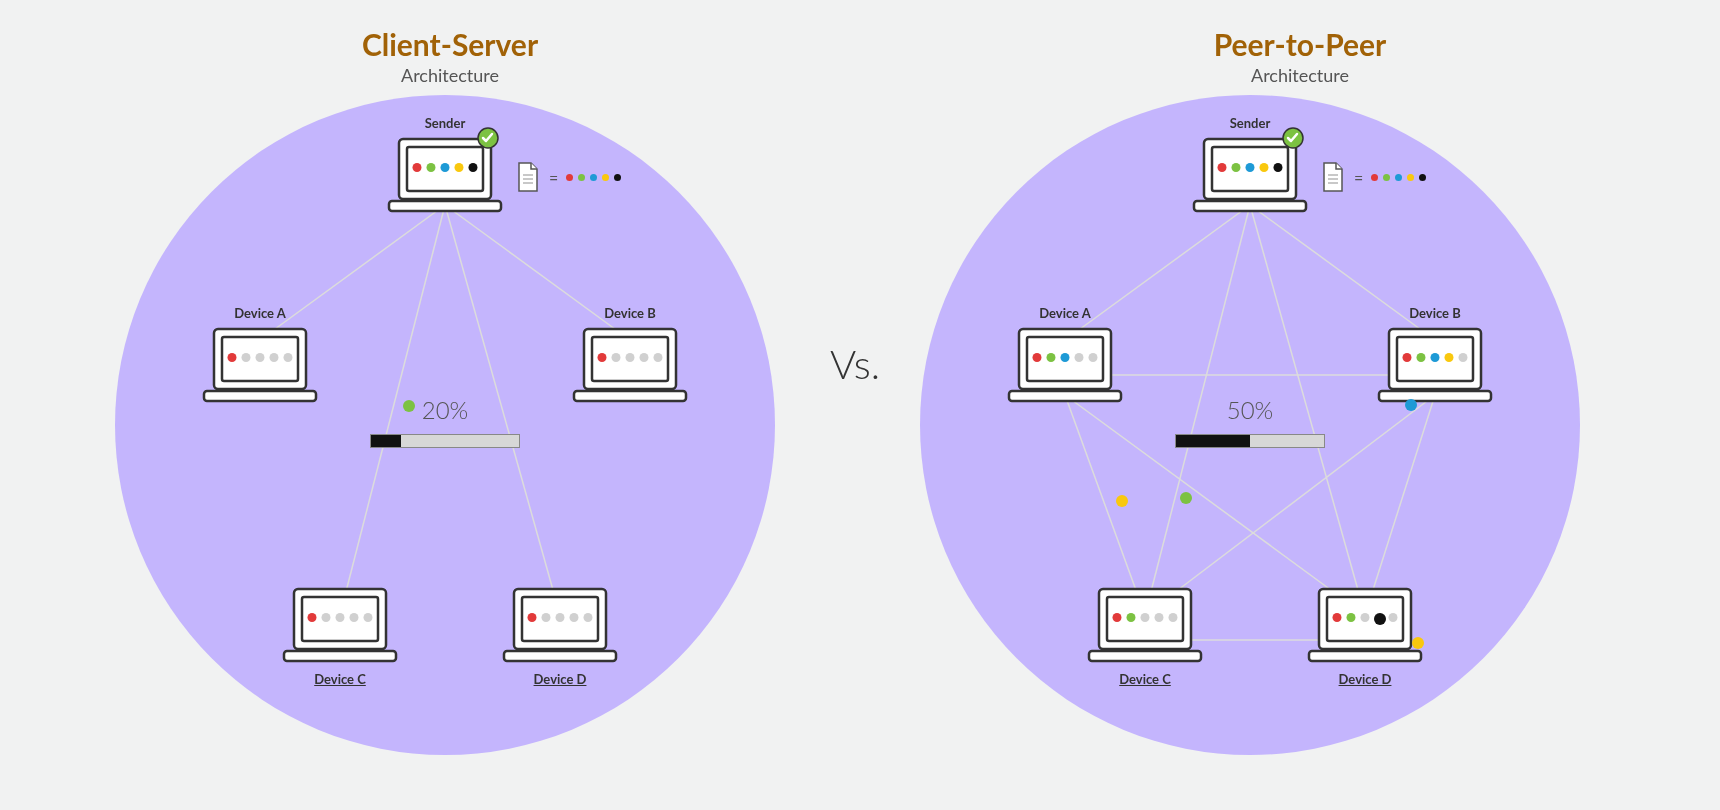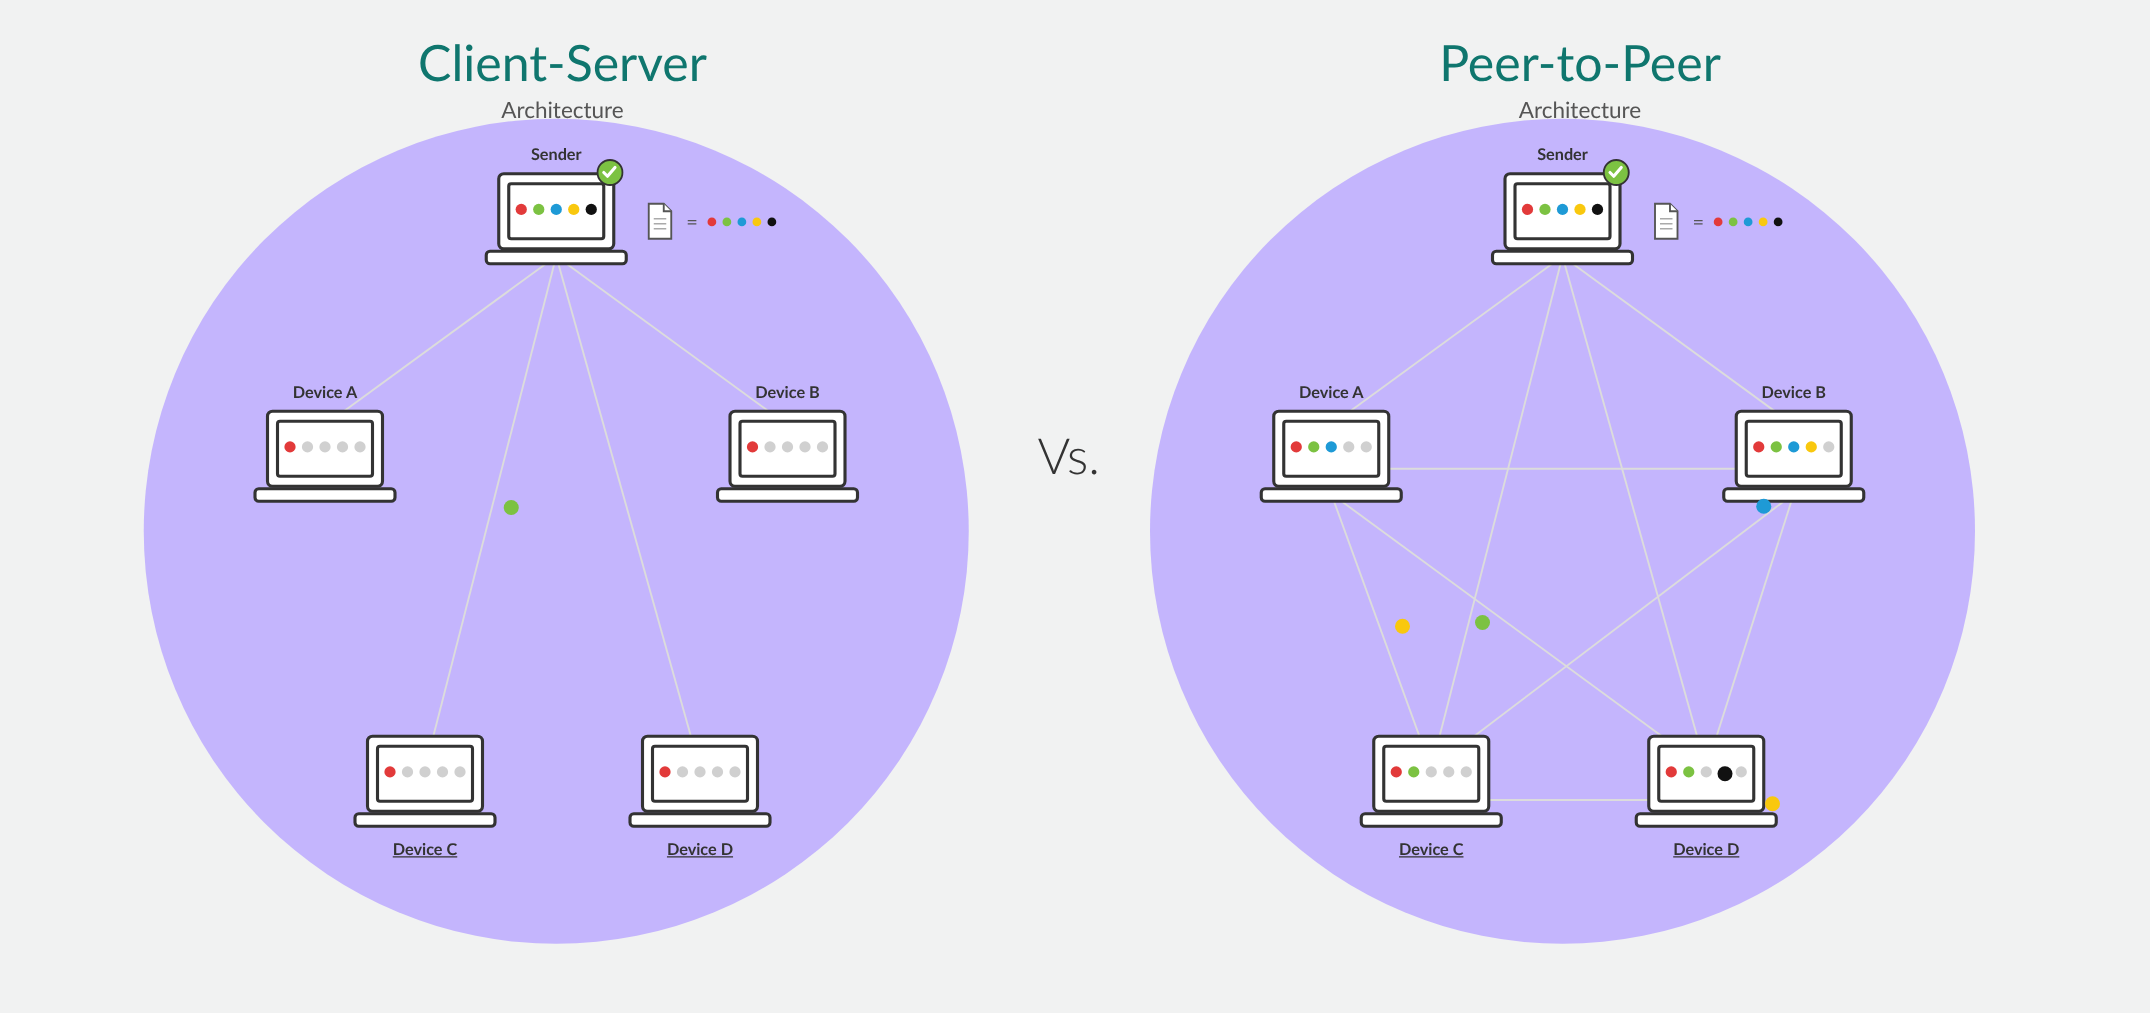--- a/index.html
+++ b/index.html
@@ -14,21 +14,21 @@
   .stage {
     position: relative;
     width: 1720px;
     height: 810px;
   }
   .title-block {
     position: absolute;
     text-align: center;
     width: 400px;
   }
-  .title-block .t1 { font-size: 40px; font-weight: 400; color: #0f766e; }
+  .title-block .t1 { font-size: 30px; font-weight: 700; color: #a16207; }
   .title-block .t2 { font-size: 18px; font-weight: 400; color: #555; margin-top: 2px; }
   .vs {
     position: absolute;
     font-size: 40px;
     color: #333;
     font-weight: 300;
   }
   .circle {
     position: absolute;
     background: #c4b5fd;
@@ -92,21 +92,21 @@
 </style>
 </head>
 <body>
 
 <div class="stage">
 
   <div class="title-block" style="left:250px; top:26px;">
     <div class="t1">Client-Server</div>
     <div class="t2">Architecture</div>
   </div>
-  <div class="title-block" style="left:1064px; top:26px;">
+  <div class="title-block" style="left:1100px; top:26px;">
     <div class="t1">Peer-to-Peer</div>
     <div class="t2">Architecture</div>
   </div>
   <div class="vs" style="left:830px; top:340px;">Vs.</div>
 
   <div class="circle" style="left:115px; top:95px; width:660px; height:660px;">
     <svg class="lines" width="660" height="660">
       <g stroke="#dcdcdc" stroke-width="1.5" fill="none">
         <line x1="330" y1="110" x2="145" y2="245"></line>
         <line x1="330" y1="110" x2="515" y2="245"></line>
@@ -224,20 +224,26 @@
         </svg>
       <div class="screen-dots">
           <span class="dot" style="background: rgb(226, 58, 58);"></span>
           <span class="dot" style="background: rgb(208, 208, 208);"></span>
           <span class="dot" style="background: rgb(208, 208, 208);"></span>
           <span class="dot" style="background: rgb(208, 208, 208);"></span>
           <span class="dot" style="background: rgb(208, 208, 208);"></span>
         </div>
     </div>
 
+    <div class="progress-box" style="left:250px; top:300px;">
+      <div class="pct">20%</div>
+      <div class="bar">
+          <div class="fill" style="width: 20%;"></div>
+        </div>
+    </div>
 
     <div></div>
   <div class="floating-dot" style="background: rgb(124, 194, 66); left: 288px; top: 305px;"></div>
     </div>
 
   <div class="circle" style="left:920px; top:95px; width:660px; height:660px;">
     <svg class="lines" width="660" height="660">
       <g stroke="#dcdcdc" stroke-width="1.5" fill="none">
         <line x1="330" y1="110" x2="145" y2="245"></line>
         <line x1="330" y1="110" x2="515" y2="245"></line>
@@ -361,20 +367,26 @@
         </svg>
       <div class="screen-dots">
           <span class="dot" style="background: rgb(226, 58, 58);"></span>
           <span class="dot" style="background: rgb(124, 194, 66);"></span>
           <span class="dot" style="background: rgb(208, 208, 208);"></span>
           <span class="dot" style="background: rgb(208, 208, 208);"></span>
           <span class="dot" style="background: rgb(208, 208, 208);"></span>
         </div>
     </div>
 
+    <div class="progress-box" style="left:250px; top:300px;">
+      <div class="pct">50%</div>
+      <div class="bar">
+          <div class="fill" style="width: 50%;"></div>
+        </div>
+    </div>
 
     <div></div>
   <div class="floating-dot" style="background: rgb(30, 154, 214); left: 485px; top: 304px;"></div>
       <div class="floating-dot" style="background: rgb(249, 200, 14); left: 196px; top: 400px;"></div>
       <div class="floating-dot" style="background: rgb(124, 194, 66); left: 260px; top: 397px;"></div>
       <div class="floating-dot" style="background: rgb(17, 17, 17); left: 454px; top: 518px;"></div>
       <div class="floating-dot" style="background: rgb(249, 200, 14); left: 492px; top: 542px;"></div>
     </div>
 
 </div>

